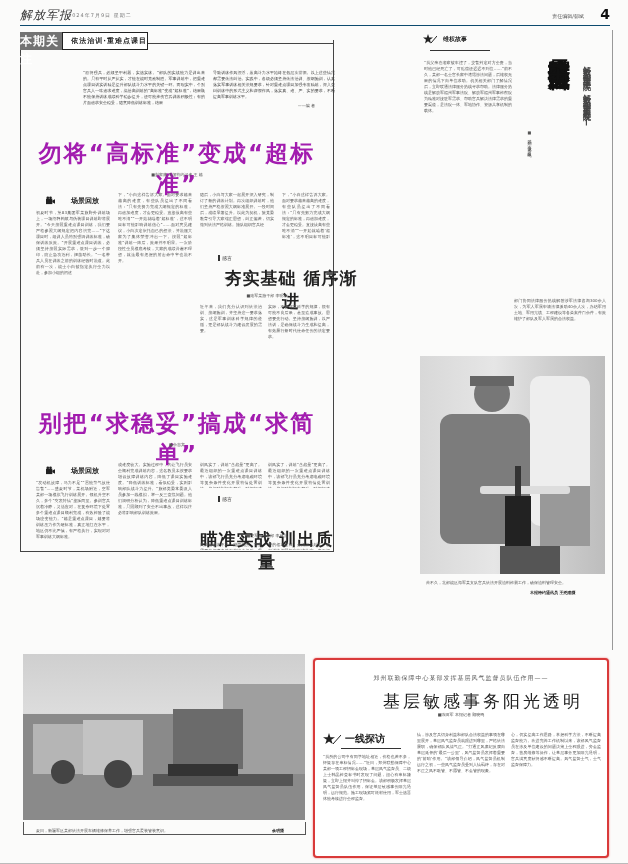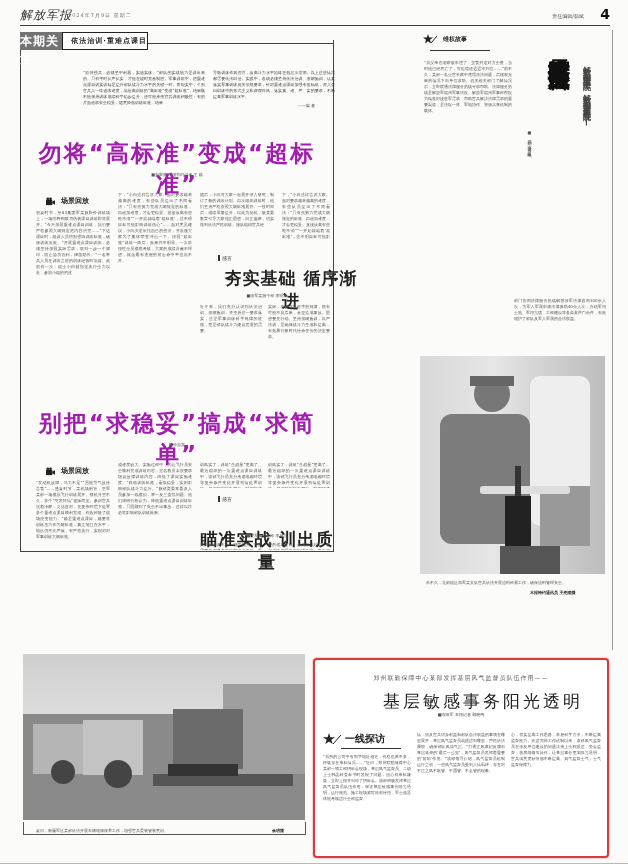--- a/index.html
+++ b/index.html
@@ -23,21 +23,21 @@
 
   .intro { position: absolute; left: 83px; top: 70px; width: 252px; display: flex; gap: 8px; }
   .col { font-size: 4px; line-height: 6px; color: #444; text-align: justify; }
   .intro .col { width: 122px; }
   .sig { text-align: right; padding-right: 20px; font-size: 4px; color: #444; margin-top: 3px; }
 
   .head-xl { position: absolute; left: 20px; width: 314px; text-align: center; font-size: 23px; font-weight: bold; color: #a21caf; letter-spacing: 2px; }
   .byline { position: absolute; left: 20px; width: 314px; text-align: center; font-size: 4px; color: #555; }
   .head-md { position: absolute; text-align: center; font-size: 17px; font-weight: bold; color: #222; letter-spacing: 1px; }
 
-  .scene { position: absolute; font-size: 7px; font-weight: bold; color: #222; display: flex; align-items: center; gap: 6px; }
+  .scene { position: absolute; font-size: 7px; font-weight: bold; color: #222; display: flex; gap: 16px; }
   .scene svg { width: 9px; height: 9px; }
   .note { position: absolute; font-size: 5px; color: #333; border-left: 2px solid #333; padding-left: 2px; line-height: 6px; }
   .fill-col { position: absolute; font-size: 4px; line-height: 6px; color: #555; text-align: justify; }
 
   
   .rights-tag { position: absolute; left: 423px; top: 34px; font-size: 6px; font-weight: bold; color: #222; display: flex; align-items: center; gap: 6px; }
   .rights-tag-line { position: absolute; left: 430px; top: 50px; width: 60px; height: 1px; background: #333; }
   .vert-title { position: absolute; left: 547px; top: 42px; writing-mode: vertical-rl; font-size: 22px; font-weight: bold; color: #111; letter-spacing: 0; line-height: 24px; }
   .vert-sub { position: absolute; left: 580px; top: 60px; writing-mode: vertical-rl; font-size: 8px; font-weight: bold; color: #444; letter-spacing: 2px; }
   .vert-byline { position: absolute; left: 527px; top: 130px; writing-mode: vertical-rl; font-size: 4px; color: #555; letter-spacing: 1px; }

